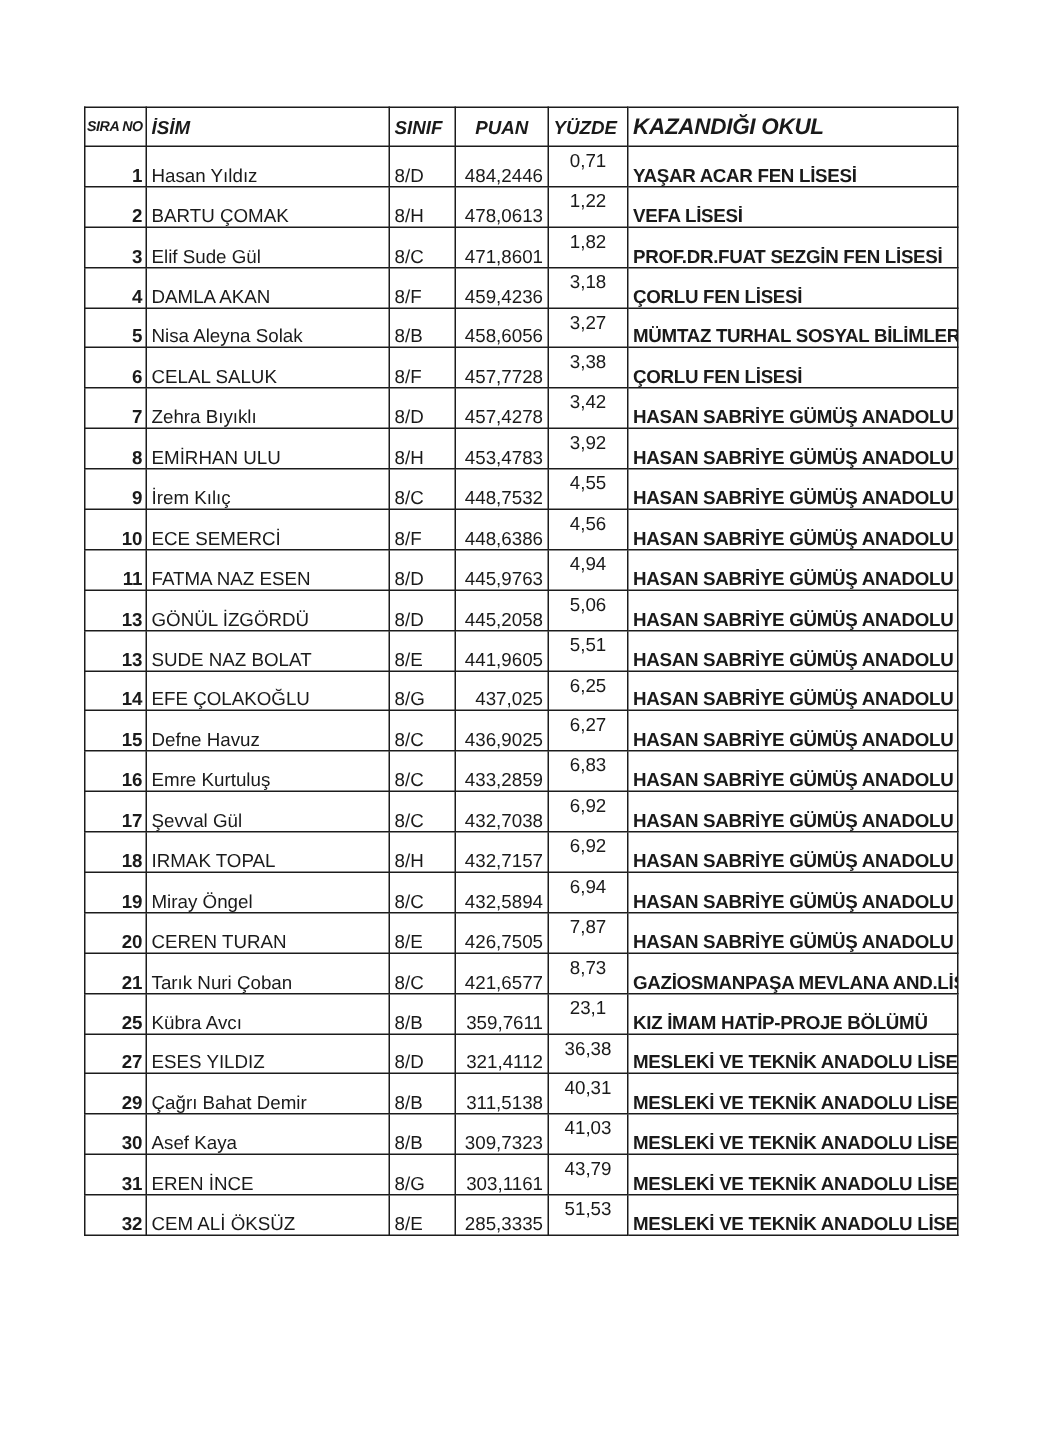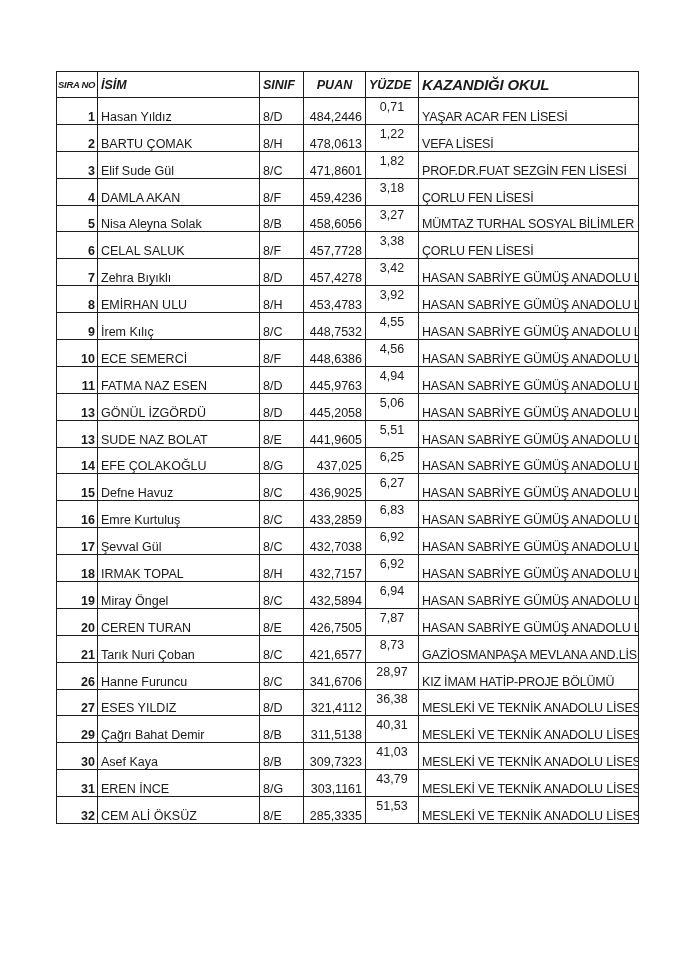--- a/index.html
+++ b/index.html
@@ -22,21 +22,21 @@
     }
     .sheet th {
       font-weight: bold; text-align: left; height: 25px; font-size: 12.5px; vertical-align: middle; font-style: italic;
     }
     .sheet th.c-no { font-size: 9.5px; letter-spacing: -0.3px; padding: 0 1px; }
     .c-no { width: 38px; text-align: right; font-weight: bold; font-size: 13px; }
     .c-name { width: 155px; }
     .c-class { width: 37px; }
     .c-score { width: 55px; text-align: right; }
     .c-pct { width: 46px; text-align: center; vertical-align: top !important; padding-top: 2px !important; }
-    .c-school { font-weight: normal; font-size: 11.5px; letter-spacing: -0.2px; }
+    .c-school { font-weight: bold; font-size: 11.5px; letter-spacing: -0.2px; }
     td.c-no { padding-right: 2px; padding-bottom: 0; }
     td.bold { font-weight: normal; }
   </style>
 </head>
 <body>
 
 <table class="sheet">
   <thead>
     <tr>
       <th class="c-no">SIRA NO</th>
@@ -210,25 +210,25 @@
       </tr>
       <tr>
         <td class="c-no">21</td>
         <td class="c-name">Tarık Nuri Çoban</td>
         <td class="c-class">8/C</td>
         <td class="c-score">421,6577</td>
         <td class="c-pct">8,73</td>
         <td class="c-school">GAZİOSMANPAŞA MEVLANA AND.LİS.PROJE</td>
       </tr>
       <tr>
-        <td class="c-no">26</td>
-        <td class="c-name">Hanne Furuncu</td>
-        <td class="c-class">8/C</td>
-        <td class="c-score">341,6706</td>
-        <td class="c-pct">28,97</td>
+        <td class="c-no">25</td>
+        <td class="c-name">Kübra Avcı</td>
+        <td class="c-class">8/B</td>
+        <td class="c-score">359,7611</td>
+        <td class="c-pct">23,1</td>
         <td class="c-school">KIZ İMAM HATİP-PROJE BÖLÜMÜ</td>
       </tr>
       <tr>
         <td class="c-no">27</td>
         <td class="c-name">ESES YILDIZ</td>
         <td class="c-class bold">8/D</td>
         <td class="c-score">321,4112</td>
         <td class="c-pct">36,38</td>
         <td class="c-school">MESLEKİ VE TEKNİK ANADOLU LİSESİ-PROJE</td>
       </tr>

